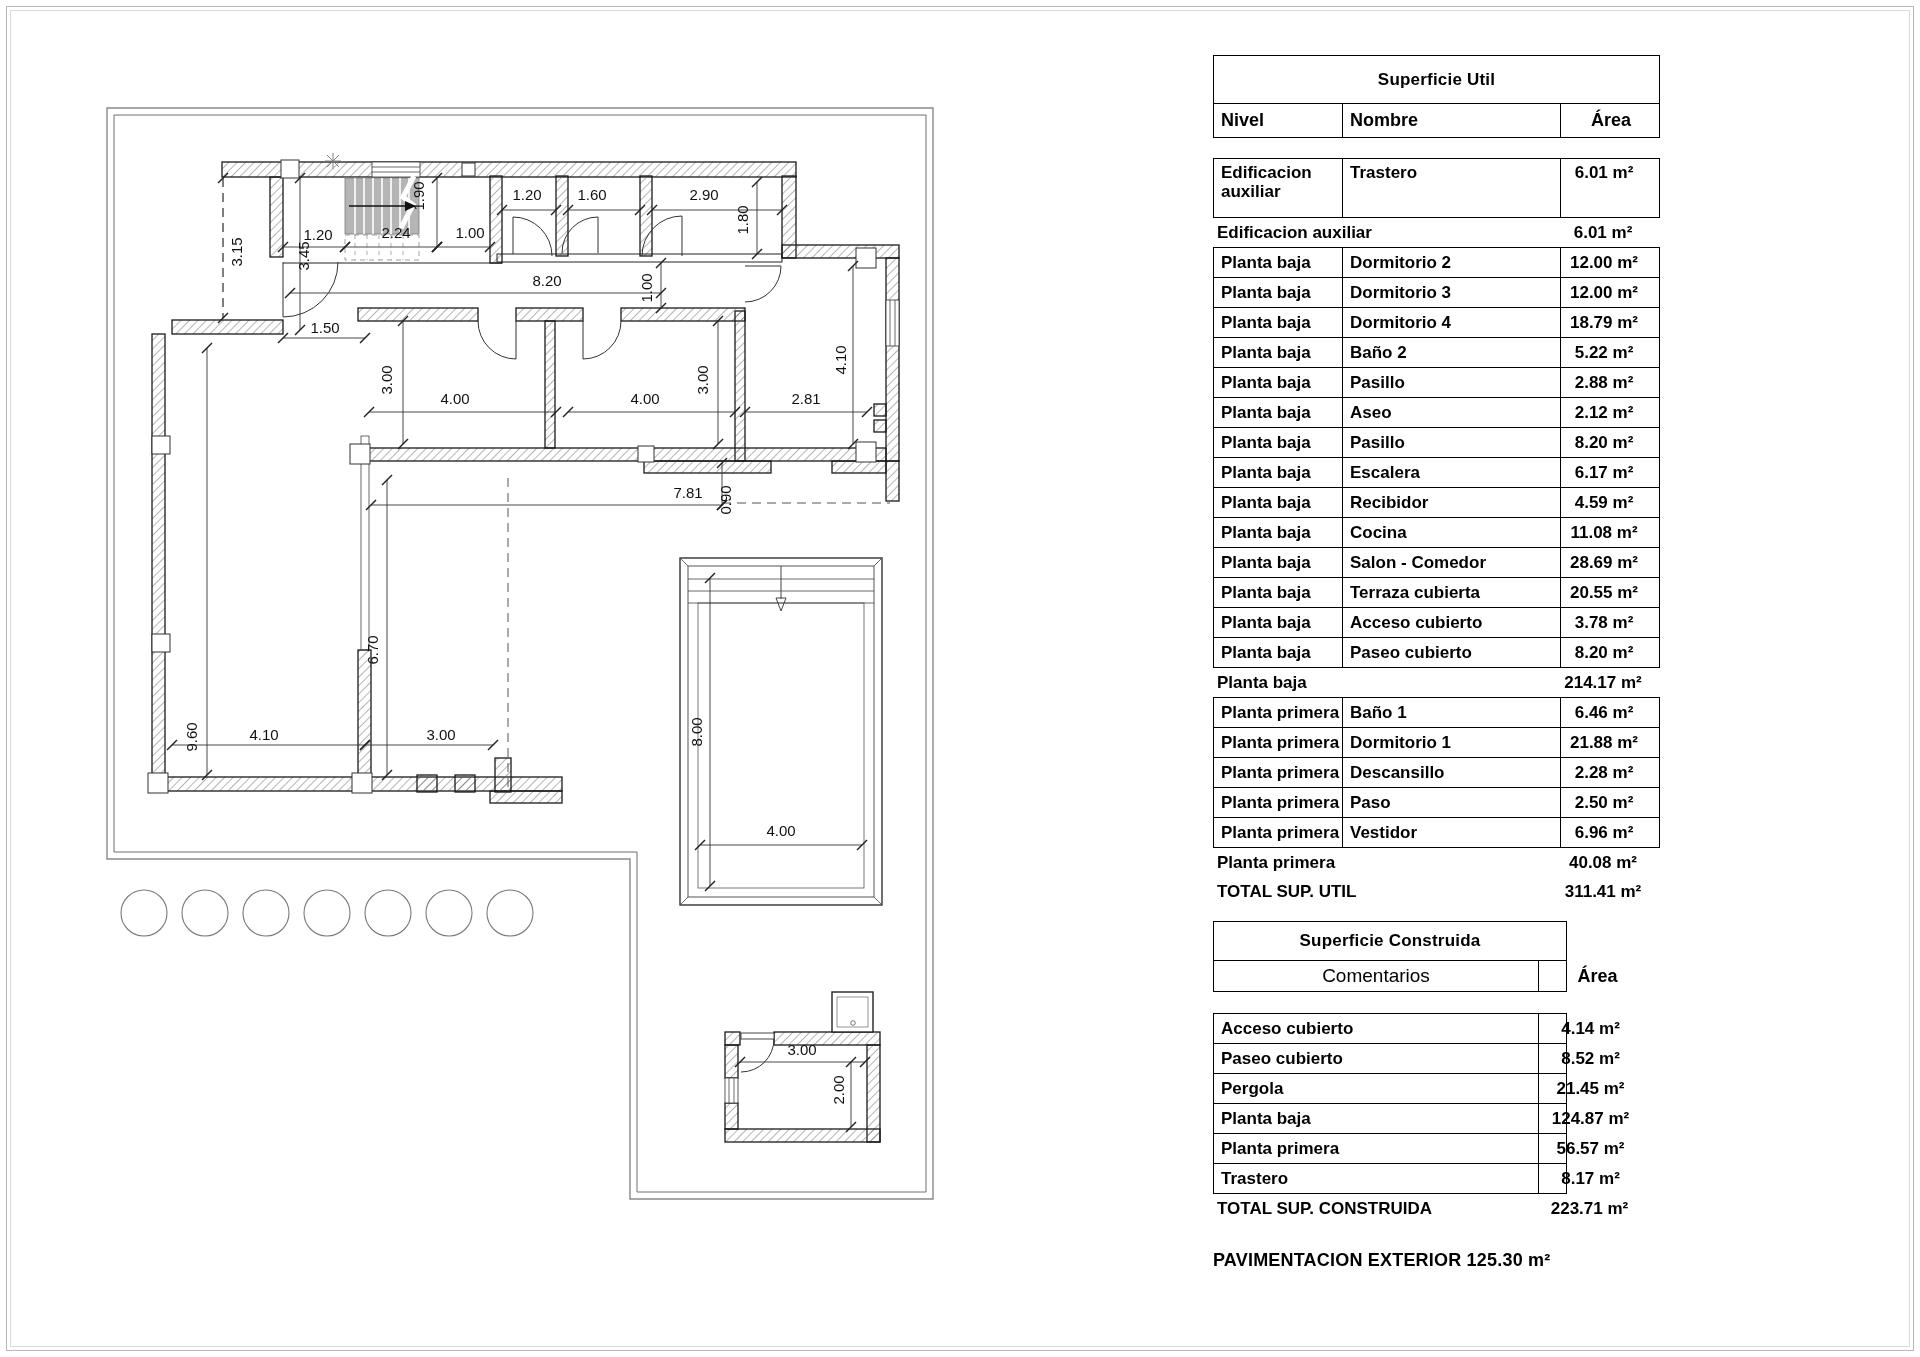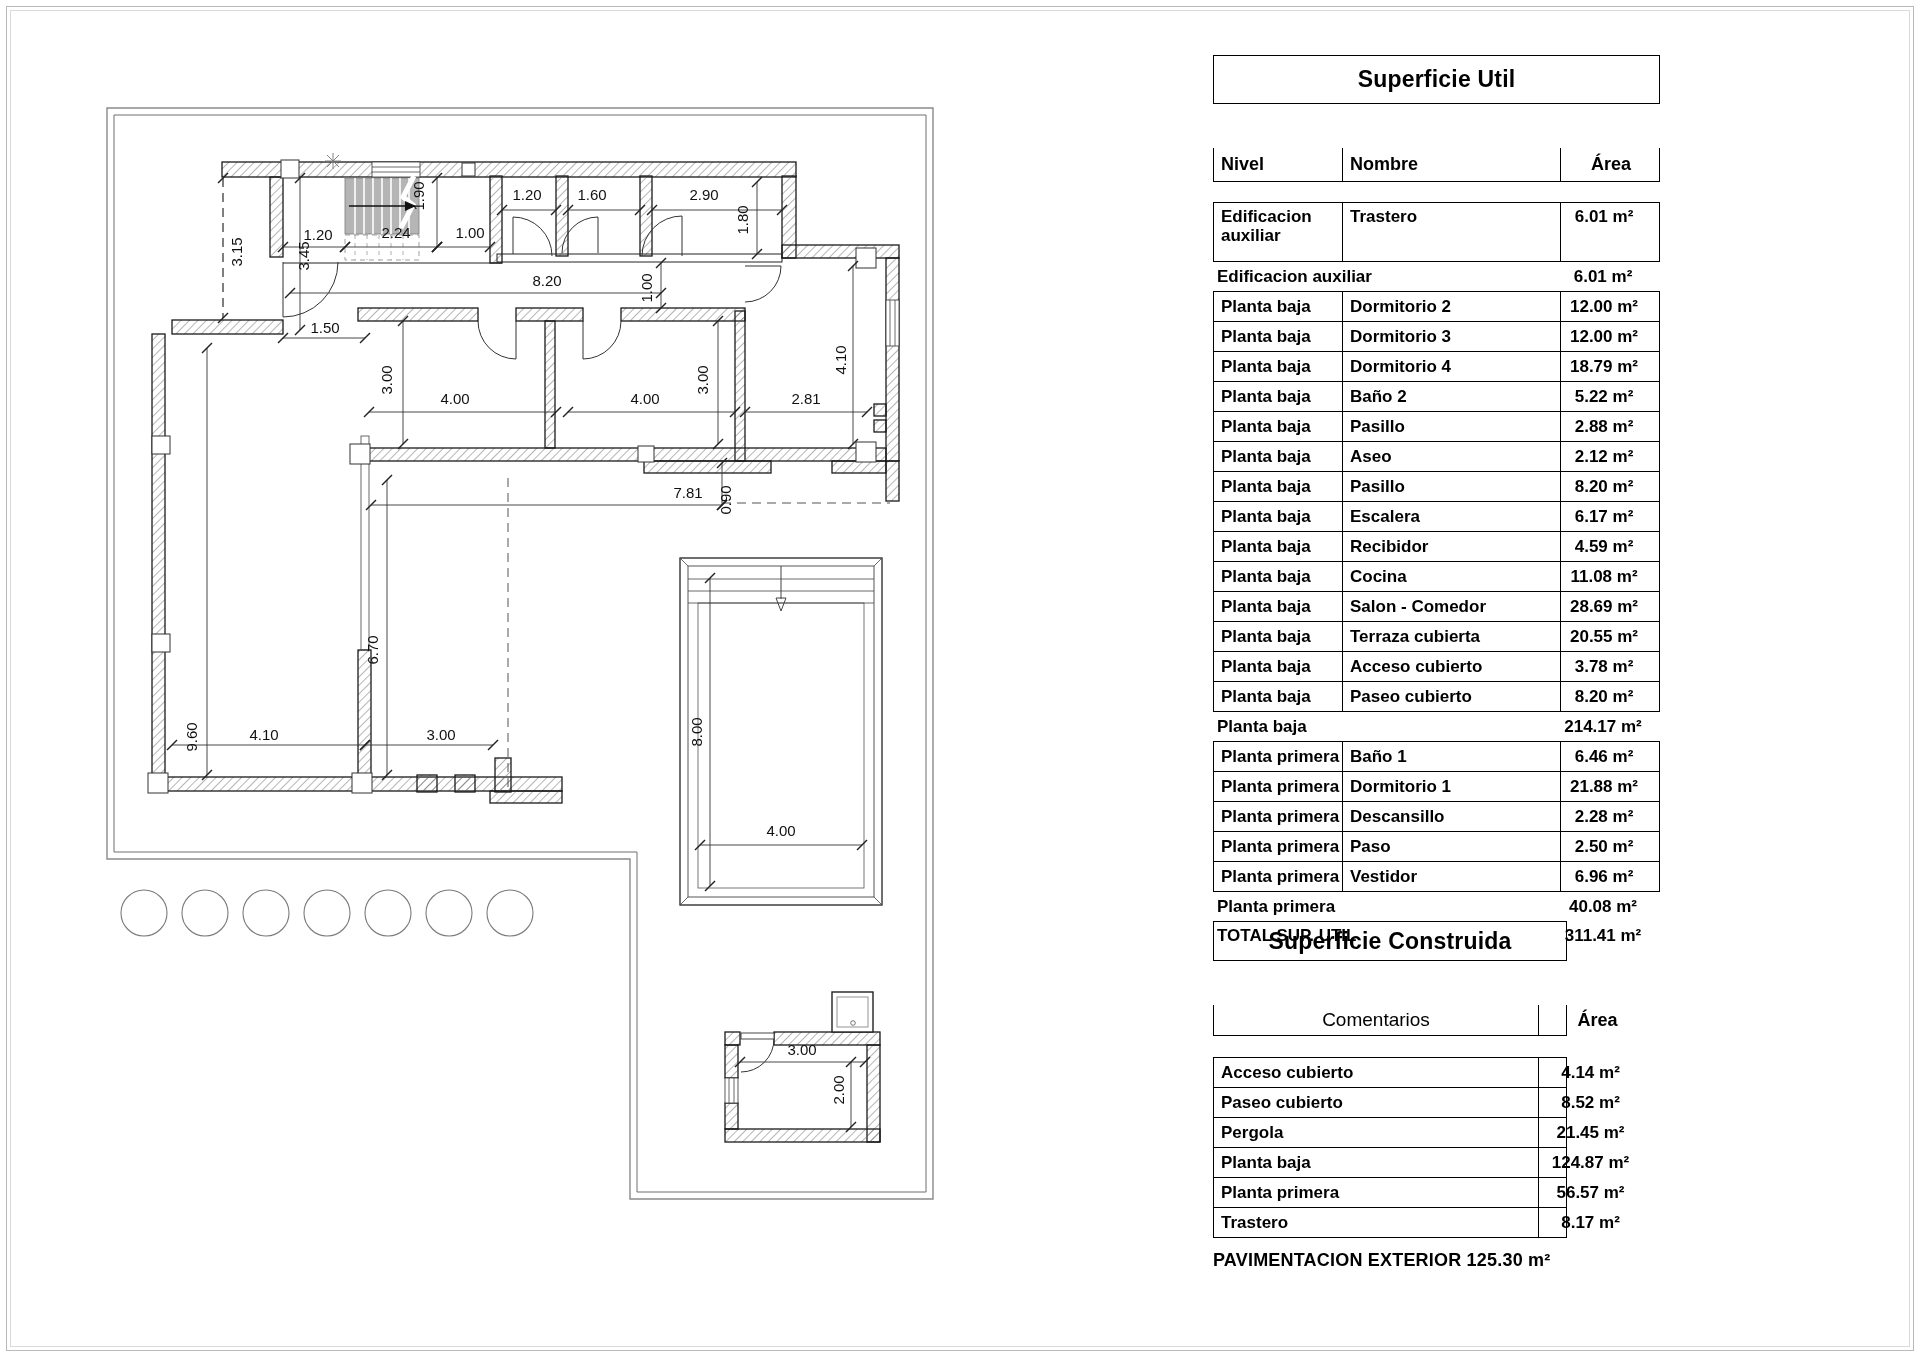--- a/index.html
+++ b/index.html
@@ -16,22 +16,22 @@
   .dim{stroke:#333;stroke-width:.9;}
   .tick{stroke:#222;stroke-width:1.4;}
   .dashed{stroke:#555;stroke-width:1;stroke-dasharray:9 6;fill:none;}
   .bound-o{fill:none;stroke:#8a8a8a;stroke-width:1.4;}
   .bound-i{fill:none;stroke:#6e6e6e;stroke-width:1;}
   .tree{fill:none;stroke:#7a7a7a;stroke-width:1.1;}
 
   
   .tbl{position:absolute;color:#000;}
   .t-title{border:1.6px solid #000;font-weight:bold;text-align:right;
-           display:flex;align-items:center;justify-content:center;font-size:23px;letter-spacing:.2px;}
-  .t-head{border:1.6px solid #000;border-top:none;display:grid;margin-top:44px;}
+           display:flex;align-items:center;justify-content:center;font-size:17px;letter-spacing:.2px;}
+  .t-head{border:1.6px solid #000;border-top:none;display:grid;}
   .hc{display:flex;align-items:center;font-weight:bold;font-size:18px;padding-left:7px;}
   .hc.center{justify-content:center;padding-left:0;}
   .hc.reg{font-weight:normal;font-size:19px;}
   .bdr{border-right:1px solid #000;}
   .t-box{border:1.6px solid #000;}
   .t-row{display:grid;}
   .t-row + .t-row{border-top:1px solid #000;}
   .cell{display:flex;align-items:center;font-weight:bold;font-size:17px;padding-left:7px;line-height:1.12;}
   .cell.area{justify-content:center;padding-left:0;padding-right:14px;}
   .t-row.tall .cell{align-items:flex-start;padding-top:4px;}
@@ -500,16 +500,20 @@
         </div>
         <div class="t-row" style="grid-template-columns: 325px 117px; height: 29px;">
           <div class="cell bdr">Planta primera</div>
           <div class="cell area">56.57 m²</div>
         </div>
         <div class="t-row" style="grid-template-columns: 325px 117px; height: 29px;">
           <div class="cell bdr">Trastero</div>
           <div class="cell area">8.17 m²</div>
         </div>
       </div>
+    <div class="t-sub" style="grid-template-columns:325px 117px;height:29px;">
+      <div class="sub-label">TOTAL SUP. CONSTRUIDA</div>
+      <div class="sub-area">223.71 m²</div>
+    </div>
   </div>
 
   <div id="footer-note">PAVIMENTACION EXTERIOR 125.30 m²</div>
 </div>
 
 </body></html>

